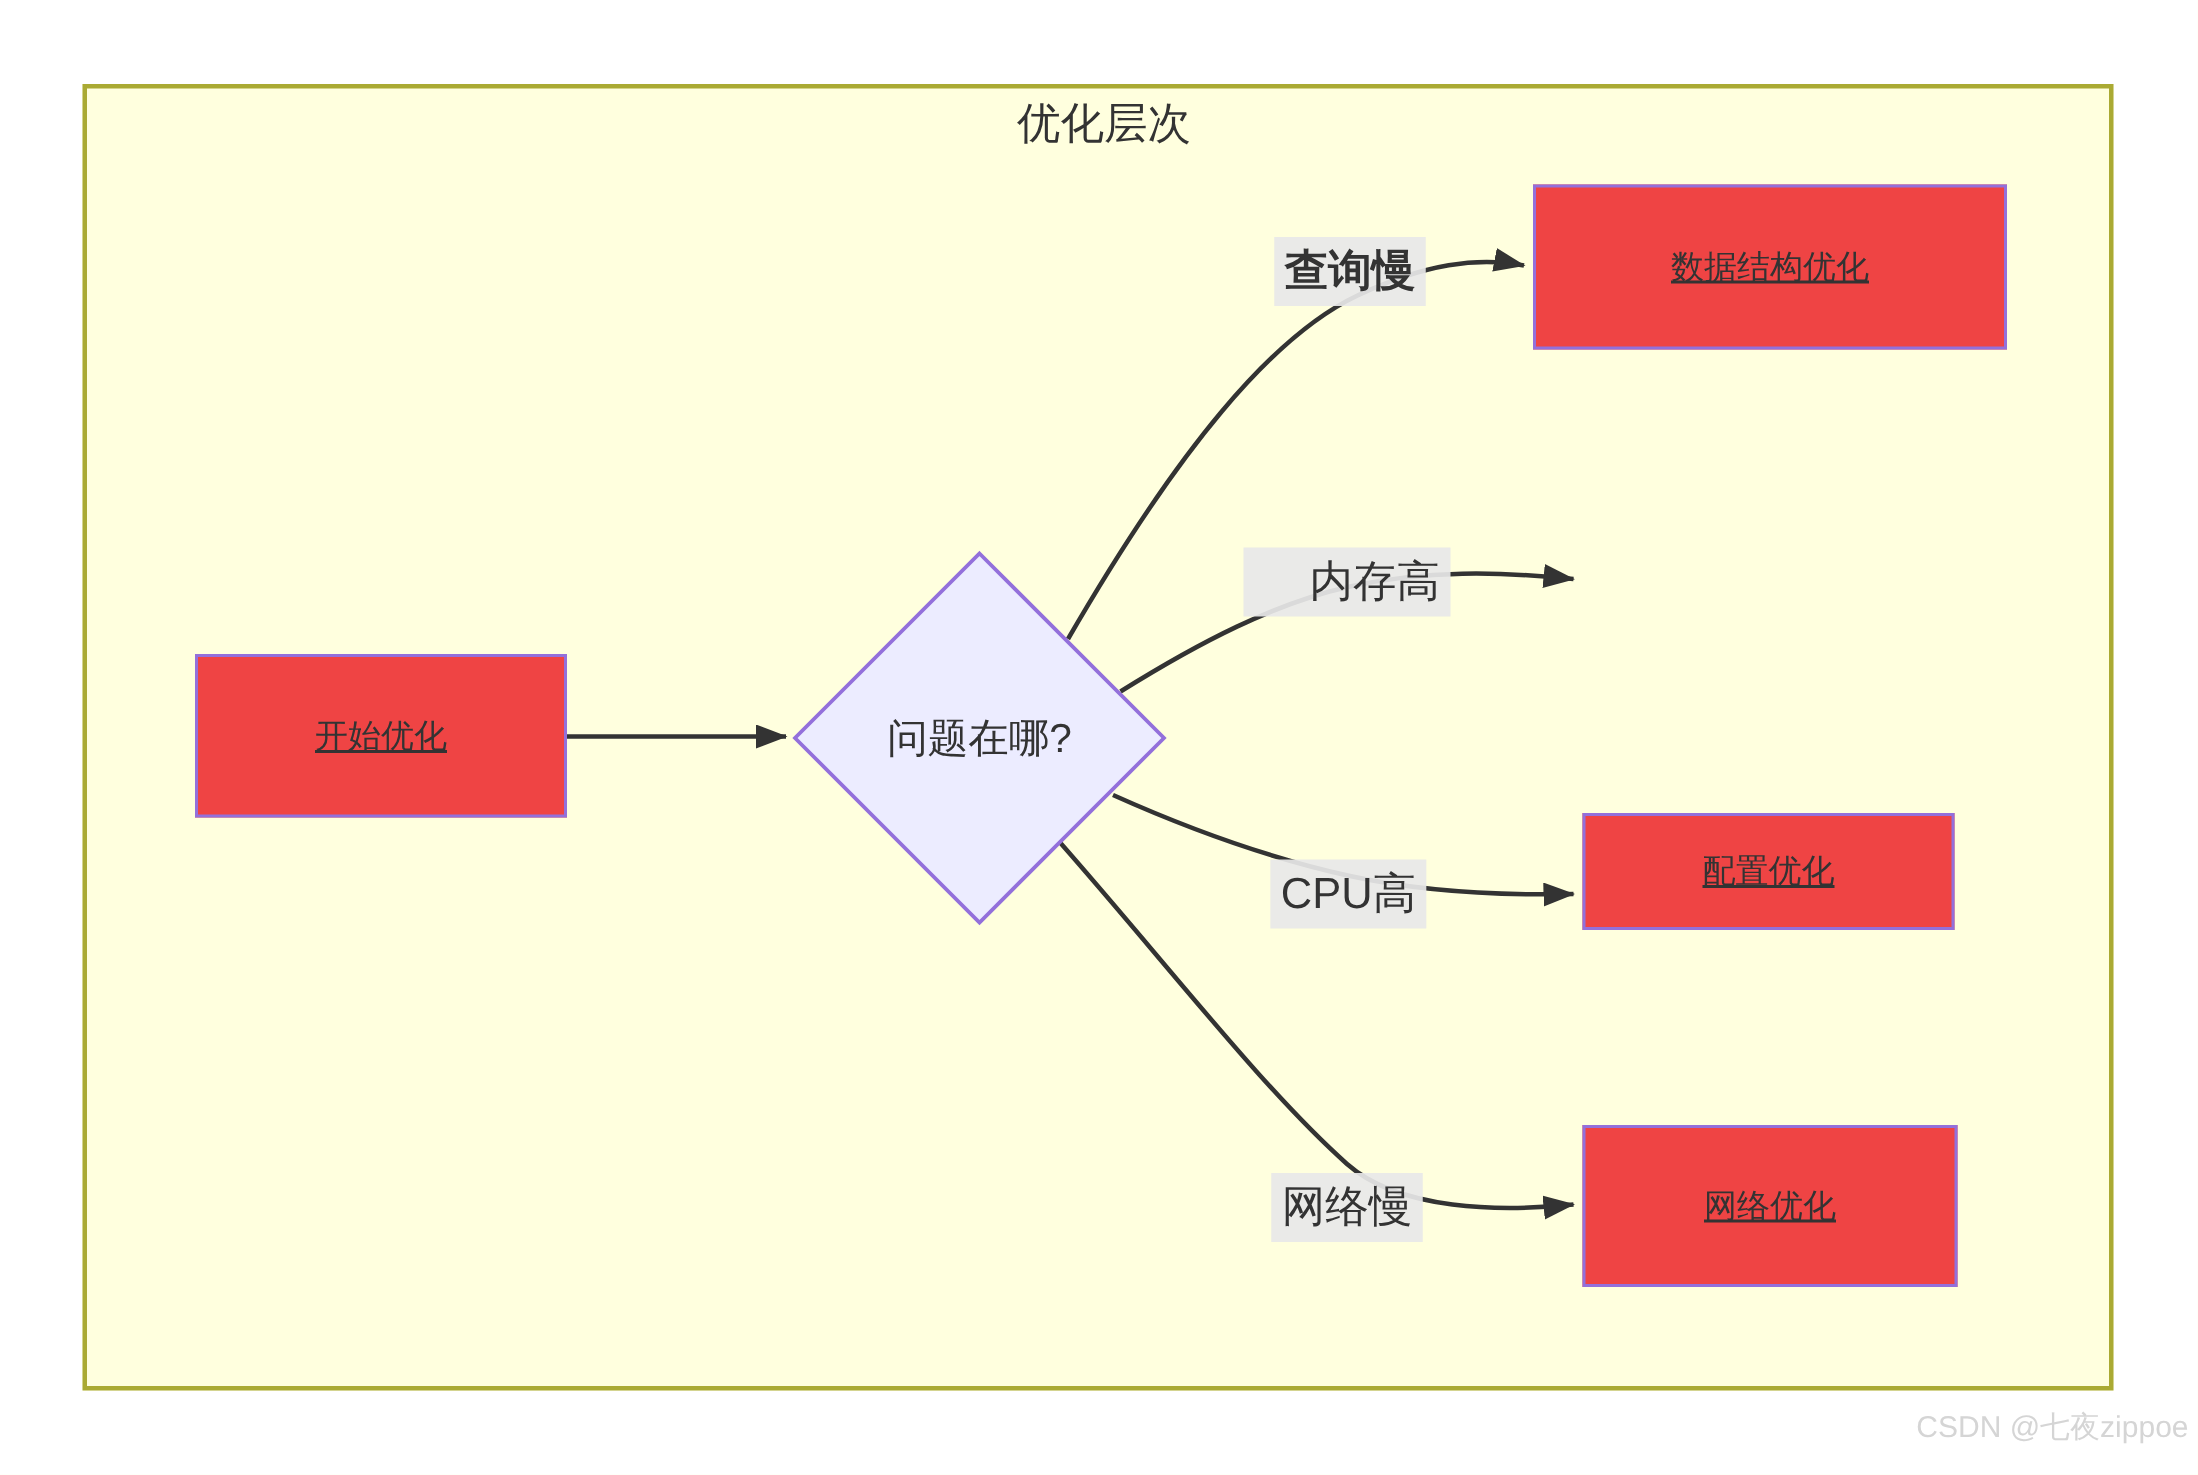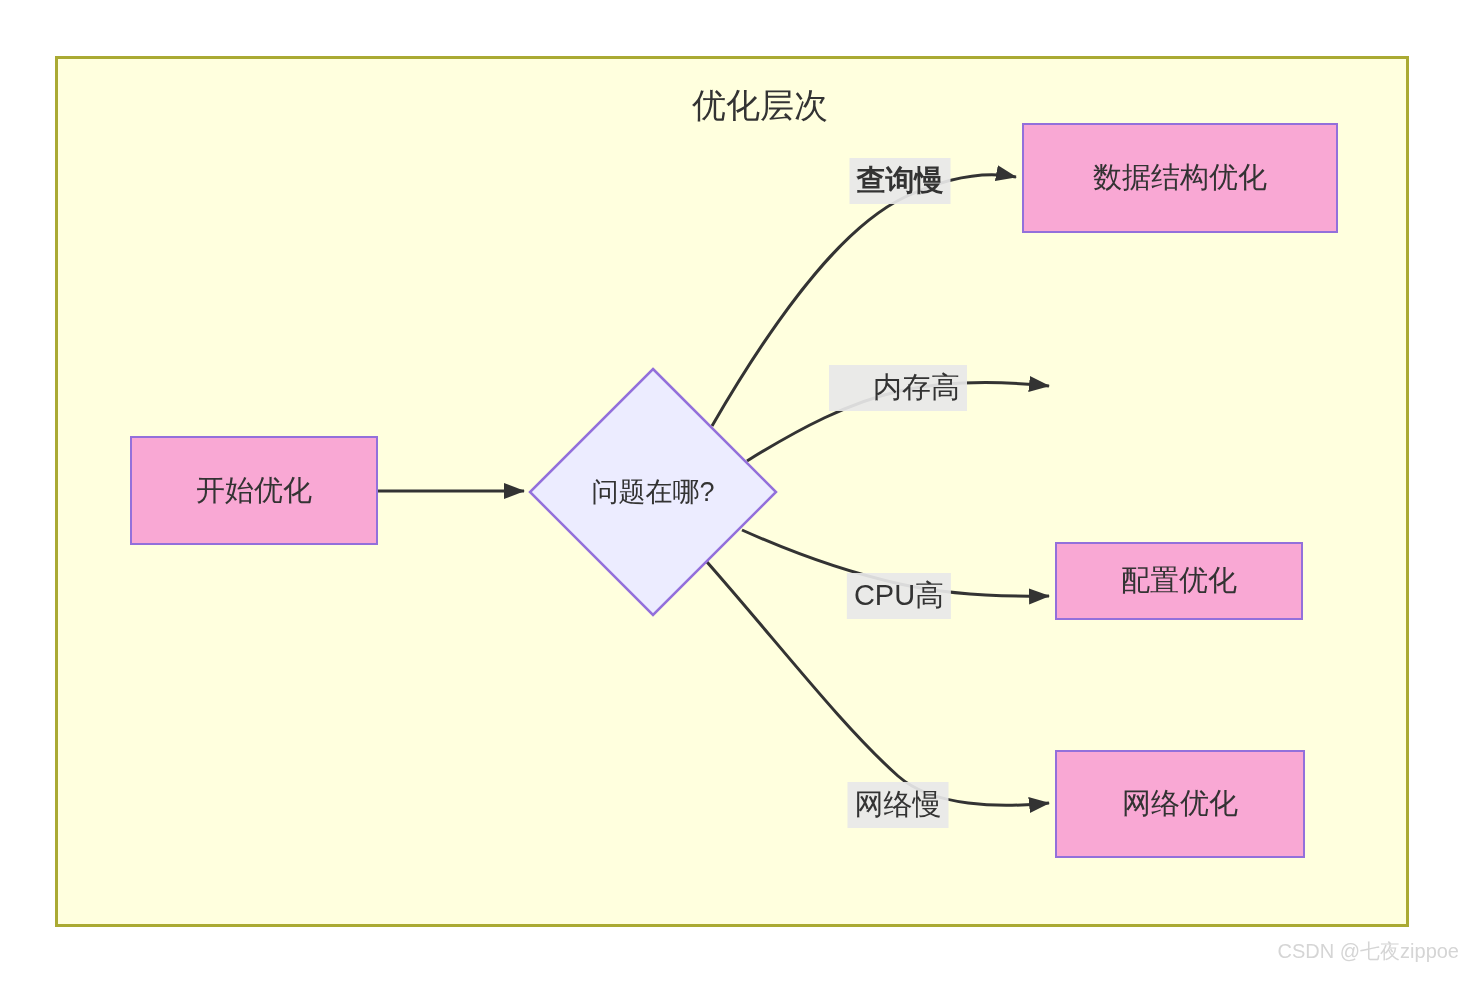--- a/index.html
+++ b/index.html
@@ -20,46 +20,46 @@
     left: 55px;
     top: 56px;
     width: 1354px;
     height: 871px;
     background: #ffffde;
     border: 3px solid #aaaa33;
     box-sizing: border-box;
   }
   .subgraph-title {
     position: absolute;
-    left: 760px;
+    left: 736px;
     top: 63px;
     transform: translateX(-50%);
-    font-size: 34px;
+    font-size: 29px;
     color: #333333;
     white-space: nowrap;
-    margin-top: 20px;
   }
   svg.edge-layer {
     position: absolute;
     left: 0;
     top: 0;
     width: 1465px;
     height: 983px;
   }
   .node {
     position: absolute;
-    background: #f9a8d4;
+    background: #ef4444;
     border: 2.5px solid #9370DB;
     box-sizing: border-box;
     display: flex;
     align-items: center;
     justify-content: center;
-    font-size: 29px;
+    font-size: 22px;
     color: #333333;
     white-space: nowrap;
+    text-decoration: underline;
   }
   .node-start   { left: 130px;  top: 436px; width: 248px; height: 109px; }
   .node-data    { left: 1022px; top: 123px; width: 316px; height: 110px; }
   .node-memory  { left: 1055px; top: 333px; width: 250px; height: 109px; }
   .node-config  { left: 1055px; top: 542px; width: 248px; height: 78px; }
   .node-network { left: 1055px; top: 750px; width: 250px; height: 108px; }
   .diamond-text {
     position: absolute;
     left: 653px;
     top: 492px;

